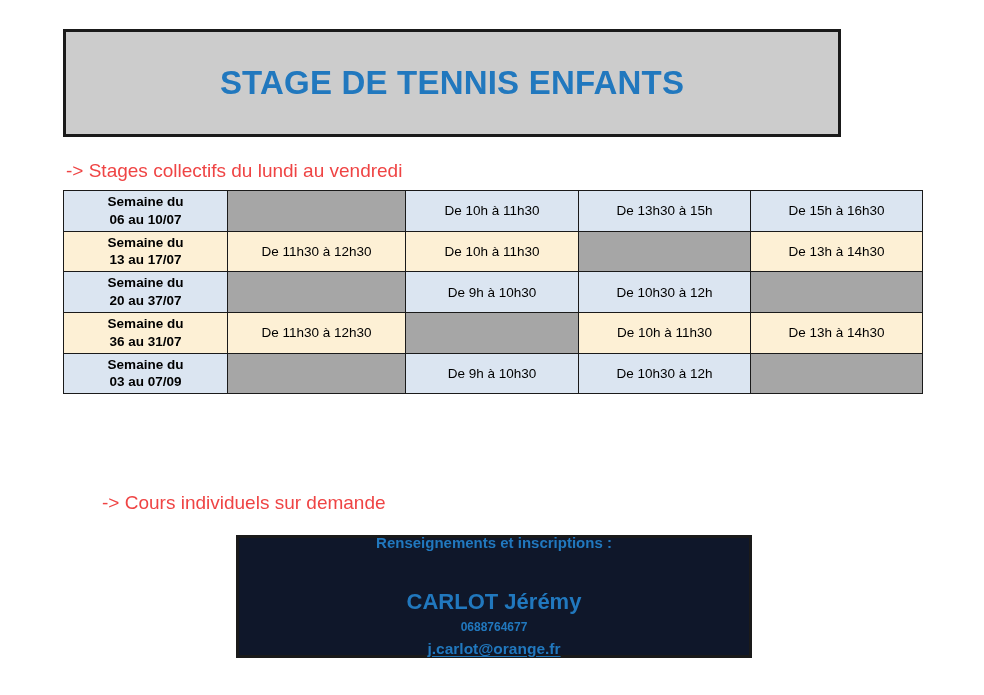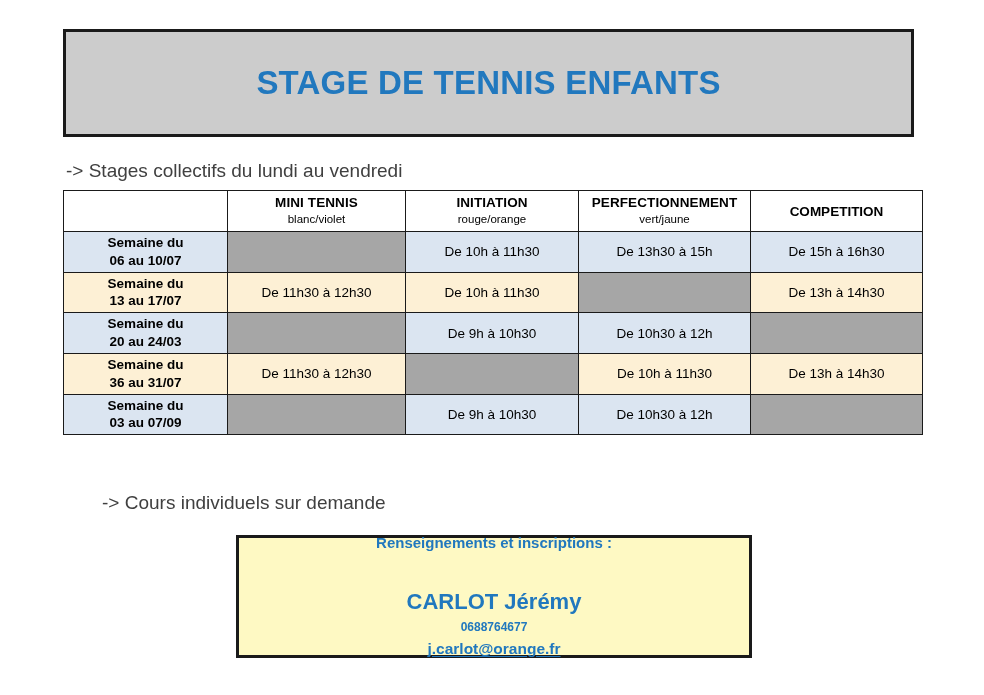--- a/index.html
+++ b/index.html
@@ -16,21 +16,21 @@
     position: relative;
     overflow: hidden;
     -webkit-font-smoothing: antialiased;
   }
 
   
   .banner {
     position: absolute;
     left: 63px;
     top: 29px;
-    width: 851px;
+    width: 778px;
     height: 108px;
     background: #cccccc;
     border: 3px solid #1a1a1a;
     box-sizing: border-box;
     display: flex;
     flex-direction: column;
     align-items: center;
     justify-content: center;
   }
   .banner-line {
@@ -39,21 +39,21 @@
     font-size: 33px;
     line-height: 1.30;
     letter-spacing: 0.2px;
     white-space: nowrap;
   }
 
   
   .section-heading {
     position: absolute;
     font-size: 19px;
-    color: #404040;
+    color: #ef4444;
     white-space: nowrap;
   }
   #heading-collectifs { left: 66px; top: 160px; }
   #heading-individuels { left: 66px; top: 492px; margin-left: 36px; }
 
   
   .schedule-wrap {
     position: absolute;
     left: 63px;
     top: 190px;
@@ -122,21 +122,21 @@
   .tarif-sub  { font-weight: normal; font-size: 11px; display: block; line-height: 1.25; }
   .tarif-val  { font-size: 13.5px; }
 
   
   .contact-box {
     position: absolute;
     left: 236px;
     top: 535px;
     width: 516px;
     height: 123px;
-    background: #fef9c3;
+    background: #0f172a;
     border: 3px solid #1a1a1a;
     box-sizing: border-box;
     display: flex;
     flex-direction: column;
     align-items: center;
     justify-content: center;
     text-align: left;
   }
   .contact-line { color: #2178BE; white-space: nowrap; }
   .contact-title { font-weight: bold; font-size: 15px; line-height: 1.55; }
@@ -163,38 +163,20 @@
 <div class="schedule-wrap">
   <table class="schedule">
     <colgroup>
       <col class="c-week">
         <col class="c-mini">
         <col class="c-init">
         <col class="c-perf">
         <col class="c-comp">
     </colgroup>
     <tbody>
-      <tr class="head-row">
-        <td class="fill-white"></td>
-        <td class="fill-white">
-          <span class="head-main">MINI TENNIS</span>
-          <span class="head-sub">blanc/violet</span>
-        </td>
-        <td class="fill-white">
-          <span class="head-main">INITIATION</span>
-          <span class="head-sub">rouge/orange</span>
-        </td>
-        <td class="fill-white">
-          <span class="head-main">PERFECTIONNEMENT</span>
-          <span class="head-sub">vert/jaune</span>
-        </td>
-        <td class="fill-white">
-          <span class="head-single">COMPETITION</span>
-        </td>
-      </tr>
 
       <tr class="data-row">
         <td class="week-label fill-blue">
           <span>Semaine du</span>
           <span>06 au 10/07</span>
         </td>
         <td class="fill-gray"></td>
         <td class="fill-blue">De 10h à 11h30</td>
         <td class="fill-blue">De 13h30 à 15h</td>
         <td class="fill-blue">De 15h à 16h30</td>
@@ -207,21 +189,21 @@
         </td>
         <td class="fill-cream">De 11h30 à 12h30</td>
         <td class="fill-cream">De 10h à 11h30</td>
         <td class="fill-gray"></td>
         <td class="fill-cream">De 13h à 14h30</td>
       </tr>
 
       <tr class="data-row">
         <td class="week-label fill-blue">
           <span>Semaine du</span>
-          <span>20 au 24/03</span>
+          <span>20 au 37/07</span>
         </td>
         <td class="fill-gray"></td>
         <td class="fill-blue">De 9h à 10h30</td>
         <td class="fill-blue">De 10h30 à 12h</td>
         <td class="fill-gray"></td>
       </tr>
 
       <tr class="data-row">
         <td class="week-label fill-cream">
           <span>Semaine du</span>

